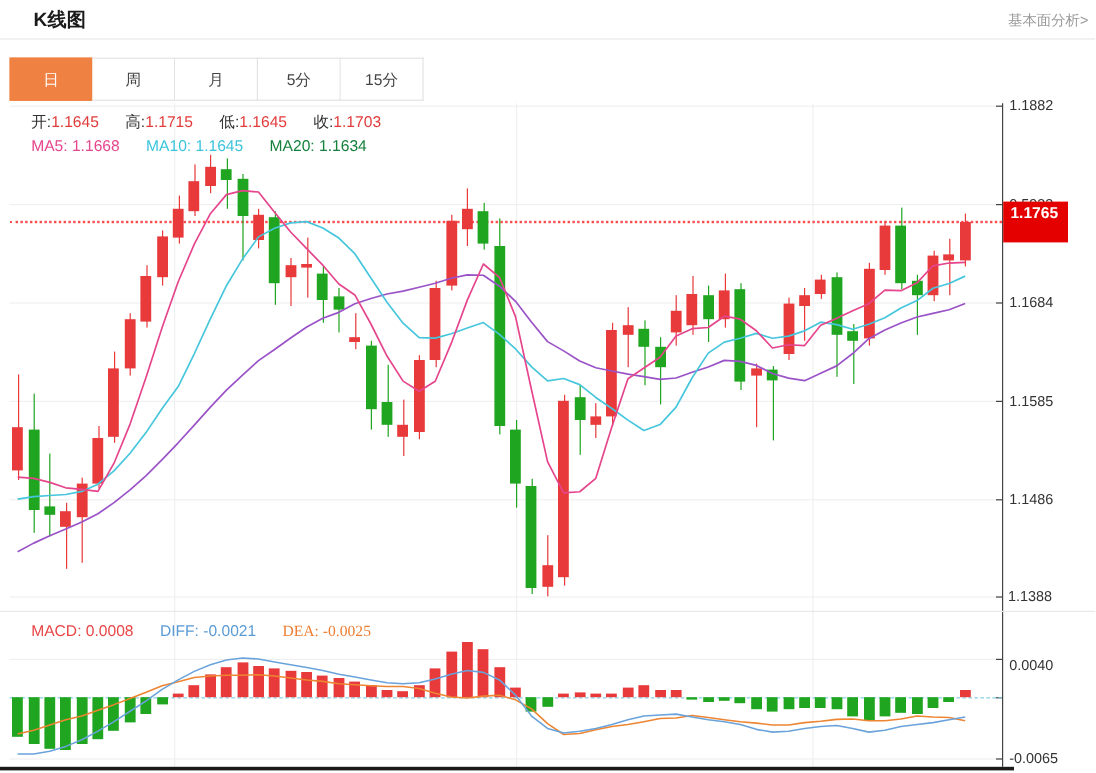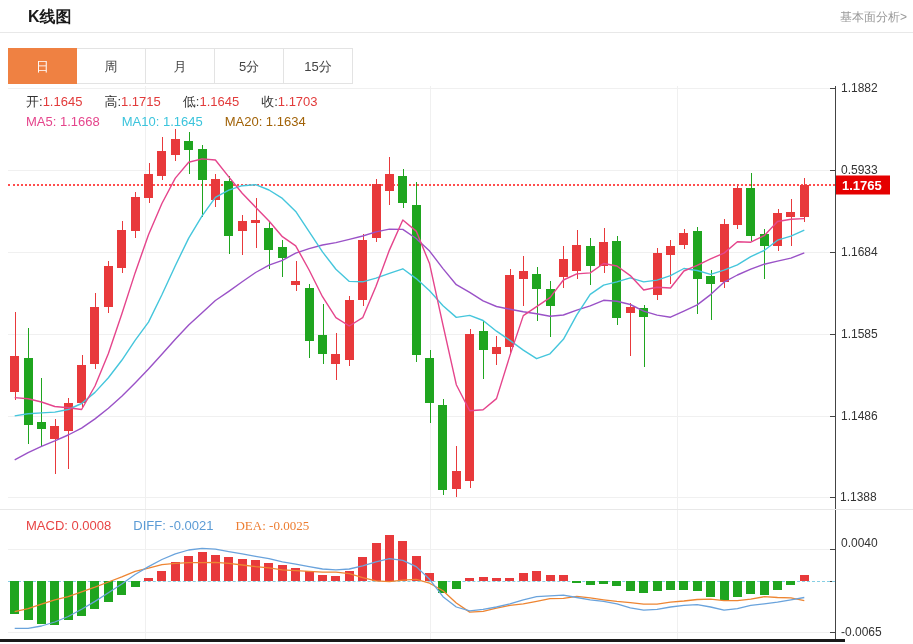--- a/index.html
+++ b/index.html
@@ -20,21 +20,21 @@
   .axis-tick{position:absolute;height:1px;width:5px;background:#444;}
   .axis-label{position:absolute;font-size:12px;color:#333;transform:translateY(-50%);}
   .legend-row{position:absolute;font-size:13px;white-space:nowrap;}
   .legend-item{margin-right:22px;}
   .candle-wick{position:absolute;width:1px;}
   .candle-body{position:absolute;}
   .macd-bar{position:absolute;}
   .dotted-last{position:absolute;border-top:2px dotted #ff4d4d;height:0;}
   .zero-dash{position:absolute;border-top:1px dashed #86cfe4;height:0;}
   .price-tag{position:absolute;background:#e50000;color:#fff;font-size:13px;font-weight:bold;
-             height:19px;line-height:19px;padding:0 8px 0 6px;transform:translateY(-50%);}
+             height:34px;line-height:19px;padding:0 8px 0 6px;transform:translateY(-50%);}
   .bottom-bar{position:absolute;background:#1a1a1a;}
   .sep-line{position:absolute;height:1px;background:#e8e8e8;}
   svg{position:absolute;left:0;top:0;pointer-events:none;}
 </style>
 </head>
 <body>
 
 <div id="page">
   <div class="header-title">K线图</div>
   <div class="header-link">基本面分析&gt;</div>
@@ -65,21 +65,21 @@
       <div class="axis-label" style="left: 841px; top: 84.2959px;">0.5933</div>
       <div class="axis-tick" style="left: 830px; top: 166.112px;"></div>
       <div class="axis-label" style="left: 841px; top: 166.112px;">1.1684</div>
       <div class="axis-tick" style="left: 830px; top: 247.929px;"></div>
       <div class="axis-label" style="left: 841px; top: 247.929px;">1.1585</div>
       <div class="axis-tick" style="left: 830px; top: 329.746px;"></div>
       <div class="axis-label" style="left: 841px; top: 329.746px;">1.1486</div>
       <div class="axis-tick" style="left: 830px; top: 410.736px;"></div>
       <div class="axis-label" style="left: 840px; top: 410.736px;">1.1388</div>
       <div class="axis-tick" style="left: 830px; top: 463.196px;"></div>
-      <div class="axis-label" style="left: 841px; top: 457px;">0.0040</div>
+      <div class="axis-label" style="left: 841px; top: 468px;">0.0040</div>
       <div class="axis-tick" style="left: 830px; top: 546.294px;"></div>
       <div class="axis-label" style="left: 841px; top: 546.294px;">-0.0065</div>
       <div class="axis-tick" style="left: 830px; top: 494.853px;"></div>
       <div class="dotted-last" style="left: 8px; width: 827px; top: 98.1716px;"></div>
       <div class="price-tag" style="left: 836px; top: 99.1716px; background: rgb(229, 0, 0);">1.1765</div>
       <div class="candle-wick" style="left: 14.6917px; top: 225.615px; height: 88.428px; background: rgb(232, 57, 59);"></div>
       <div class="candle-body" style="left: 10.1917px; top: 270.243px; width: 9px; height: 35.5365px; background: rgb(232, 57, 59);"></div>
       <div class="candle-wick" style="left: 28.075px; top: 242.144px; height: 115.7px; background: rgb(31, 165, 31);"></div>
       <div class="candle-body" style="left: 23.575px; top: 271.895px; width: 9px; height: 66.9408px; background: rgb(31, 165, 31);"></div>
       <div class="candle-wick" style="left: 41.4583px; top: 291.73px; height: 69.4201px; background: rgb(31, 165, 31);"></div>
@@ -262,16 +262,16 @@
       <div class="sep-line" style="left: 0px; top: 423px; width: 913px;"></div>
       <div class="bottom-bar" style="left: 0px; top: 553px; width: 845px; height: 2.5px;"></div>
       <svg width="913" height="558">
         <polyline points="14.7,373.8 28.1,366.6 41.5,360.4 54.8,354.9 68.2,349.0 81.6,342.1 95.0,332.9 108.4,322.3 121.8,310.3 135.1,297.0 148.5,283.0 161.9,268.3 175.3,253.3 188.7,239.1 202.1,226.7 215.4,214.5 228.8,205.3 242.2,195.7 255.6,186.5 269.0,179.2 282.4,174.3 295.7,167.1 309.1,162.7 322.5,159.0 335.9,156.6 349.3,153.4 362.7,150.0 376.0,145.9 389.4,143.1 402.8,143.4 416.2,152.5 429.6,165.1 443.0,182.6 456.3,198.7 469.7,206.4 483.1,214.9 496.5,220.5 509.9,223.2 523.3,225.8 536.6,227.8 550.0,230.2 563.4,229.0 576.8,224.2 590.2,219.8 603.6,214.3 616.9,215.2 630.3,218.5 643.7,225.2 657.1,229.1 670.5,231.2 683.9,225.1 697.2,218.9 710.6,208.6 724.0,196.2 737.4,189.0 750.8,183.2 764.2,178.2 777.5,175.1 790.9,172.1 804.3,166.9" fill="none" stroke="#9a52c7" stroke-width="1.4" stroke-linejoin="round"></polyline>
         <polyline points="14.7,329.9 28.1,327.8 41.5,326.9 54.8,326.1 68.2,323.5 81.6,317.5 95.0,306.4 108.4,291.7 121.8,274.3 135.1,254.4 148.5,236.1 161.9,208.8 175.3,179.7 188.7,152.1 202.1,129.9 215.4,111.4 228.8,104.2 242.2,99.7 255.6,98.7 269.0,104.0 282.4,112.4 295.7,125.4 309.1,145.6 322.5,165.9 335.9,183.3 349.3,195.4 362.7,195.8 376.0,192.1 389.4,187.4 402.8,182.8 416.2,192.6 429.6,204.8 443.0,219.7 456.3,231.4 469.7,229.4 483.1,234.5 496.5,245.2 509.9,254.4 523.3,264.1 536.6,272.7 550.0,267.8 563.4,253.3 576.8,228.8 590.2,208.3 603.6,199.1 616.9,195.9 630.3,191.8 643.7,195.9 657.1,194.1 670.5,189.7 683.9,182.5 697.2,184.5 710.6,188.4 724.0,184.2 737.4,178.8 750.8,170.6 764.2,164.5 777.5,154.2 790.9,150.2 804.3,144.1" fill="none" stroke="#45c6dc" stroke-width="1.4" stroke-linejoin="round"></polyline>
         <polyline points="14.7,311.6 28.1,312.7 41.5,316.0 54.8,320.5 68.2,321.8 81.6,323.5 95.0,300.0 108.4,267.4 121.8,228.1 135.1,186.9 148.5,148.8 161.9,117.5 175.3,92.1 188.7,76.2 202.1,72.9 215.4,74.0 228.8,90.9 242.2,107.3 255.6,121.2 269.0,135.0 282.4,150.7 295.7,159.8 309.1,184.0 322.5,210.7 335.9,231.6 349.3,240.0 362.7,231.7 376.0,200.2 389.4,164.1 402.8,134.0 416.2,145.1 429.6,177.8 443.0,239.2 456.3,298.7 469.7,324.8 483.1,323.8 496.5,312.6 509.9,269.6 523.3,229.6 536.6,220.7 550.0,211.7 563.4,194.0 576.8,187.9 590.2,186.9 603.6,177.5 616.9,180.0 630.3,189.6 643.7,204.0 657.1,201.3 670.5,202.0 683.9,185.0 697.2,179.3 710.6,172.9 724.0,167.1 737.4,155.7 750.8,156.2 764.2,149.7 777.5,135.5 790.9,133.2 804.3,132.6" fill="none" stroke="#e5458c" stroke-width="1.4" stroke-linejoin="round"></polyline>
         <polyline points="14.7,525.7 28.1,522.6 41.5,518.2 54.8,513.8 68.2,510.7 81.6,505.9 95.0,501.2 108.4,496.0 121.8,490.9 135.1,485.4 148.5,482.2 161.9,478.6 175.3,477.4 188.7,476.7 202.1,476.7 215.4,476.3 228.8,477.4 242.2,479.0 255.6,480.6 269.0,481.8 282.4,483.8 295.7,484.6 309.1,485.4 322.5,486.1 335.9,486.1 349.3,487.7 362.7,491.7 376.0,494.9 389.4,495.6 402.8,494.1 416.2,493.3 429.6,497.2 443.0,504.7 456.3,517.0 469.7,526.1 483.1,525.3 496.5,522.2 509.9,519.4 523.3,517.8 536.6,515.4 550.0,512.7 563.4,512.3 576.8,510.3 590.2,511.9 603.6,513.8 616.9,515.4 630.3,516.6 643.7,518.2 657.1,518.2 670.5,516.2 683.9,515.0 697.2,513.5 710.6,513.1 724.0,514.6 737.4,514.6 750.8,513.1 764.2,510.7 777.5,511.5 790.9,511.9 804.3,514.6" fill="none" stroke="#ee8532" stroke-width="1.3" stroke-linejoin="round"></polyline>
         <polyline points="14.7,542.3 28.1,542.3 41.5,540.0 54.8,536.0 68.2,530.5 81.6,523.3 95.0,515.4 108.4,506.7 121.8,498.0 135.1,488.5 148.5,480.6 161.9,473.5 175.3,467.9 188.7,464.0 202.1,462.4 215.4,463.2 228.8,465.6 242.2,467.9 255.6,470.3 269.0,472.7 282.4,475.9 295.7,478.2 309.1,480.6 322.5,483.0 335.9,483.8 349.3,483.0 362.7,479.8 376.0,475.9 389.4,472.7 402.8,474.3 416.2,480.6 429.6,493.3 443.0,510.7 456.3,521.0 469.7,524.9 483.1,523.3 496.5,521.0 509.9,517.8 523.3,513.8 536.6,510.7 550.0,509.9 563.4,509.1 576.8,511.5 590.2,513.8 603.6,515.4 616.9,517.8 630.3,521.8 643.7,524.1 657.1,523.3 670.5,521.0 683.9,519.4 697.2,518.6 710.6,521.0 724.0,524.1 737.4,522.6 750.8,519.4 764.2,517.8 777.5,516.2 790.9,513.8 804.3,511.5" fill="none" stroke="#6aa3dc" stroke-width="1.3" stroke-linejoin="round"></polyline>
       </svg>
       <div class="legend-row" style="left: 26px; top: 7px;"><span class="legend-item"><span style="color: rgb(51, 51, 51);">开:</span><span style="color: rgb(226, 59, 59);">1.1645</span></span><span class="legend-item"><span style="color: rgb(51, 51, 51);">高:</span><span style="color: rgb(226, 59, 59);">1.1715</span></span><span class="legend-item"><span style="color: rgb(51, 51, 51);">低:</span><span style="color: rgb(226, 59, 59);">1.1645</span></span><span class="legend-item"><span style="color: rgb(51, 51, 51);">收:</span><span style="color: rgb(226, 59, 59);">1.1703</span></span></div>
-      <div class="legend-row" style="left: 26px; top: 28px;"><span class="legend-item" style="color: rgb(229, 69, 140);">MA5: 1.1668</span><span class="legend-item" style="color: rgb(59, 196, 220);">MA10: 1.1645</span><span class="legend-item" style="color: #a16207; margin-top: 34px;">MA20: 1.1634</span></div>
+      <div class="legend-row" style="left: 26px; top: 28px;"><span class="legend-item" style="color: rgb(229, 69, 140);">MA5: 1.1668</span><span class="legend-item" style="color: rgb(59, 196, 220);">MA10: 1.1645</span><span class="legend-item" style="color: #15803d; margin-top: 34px;">MA20: 1.1634</span></div>
       <div class="legend-row" style="left: 26px; top: 432px;"><span class="legend-item" style="color: rgb(232, 69, 69);">MACD: 0.0008</span><span class="legend-item" style="color: rgb(91, 155, 213);">DIFF: -0.0021</span><span class="legend-item" style="color: rgb(237, 125, 49); font-family: Liberation Serif, serif;">DEA: -0.0025</span></div>
     </div>
 </div>
 
 </body></html>

